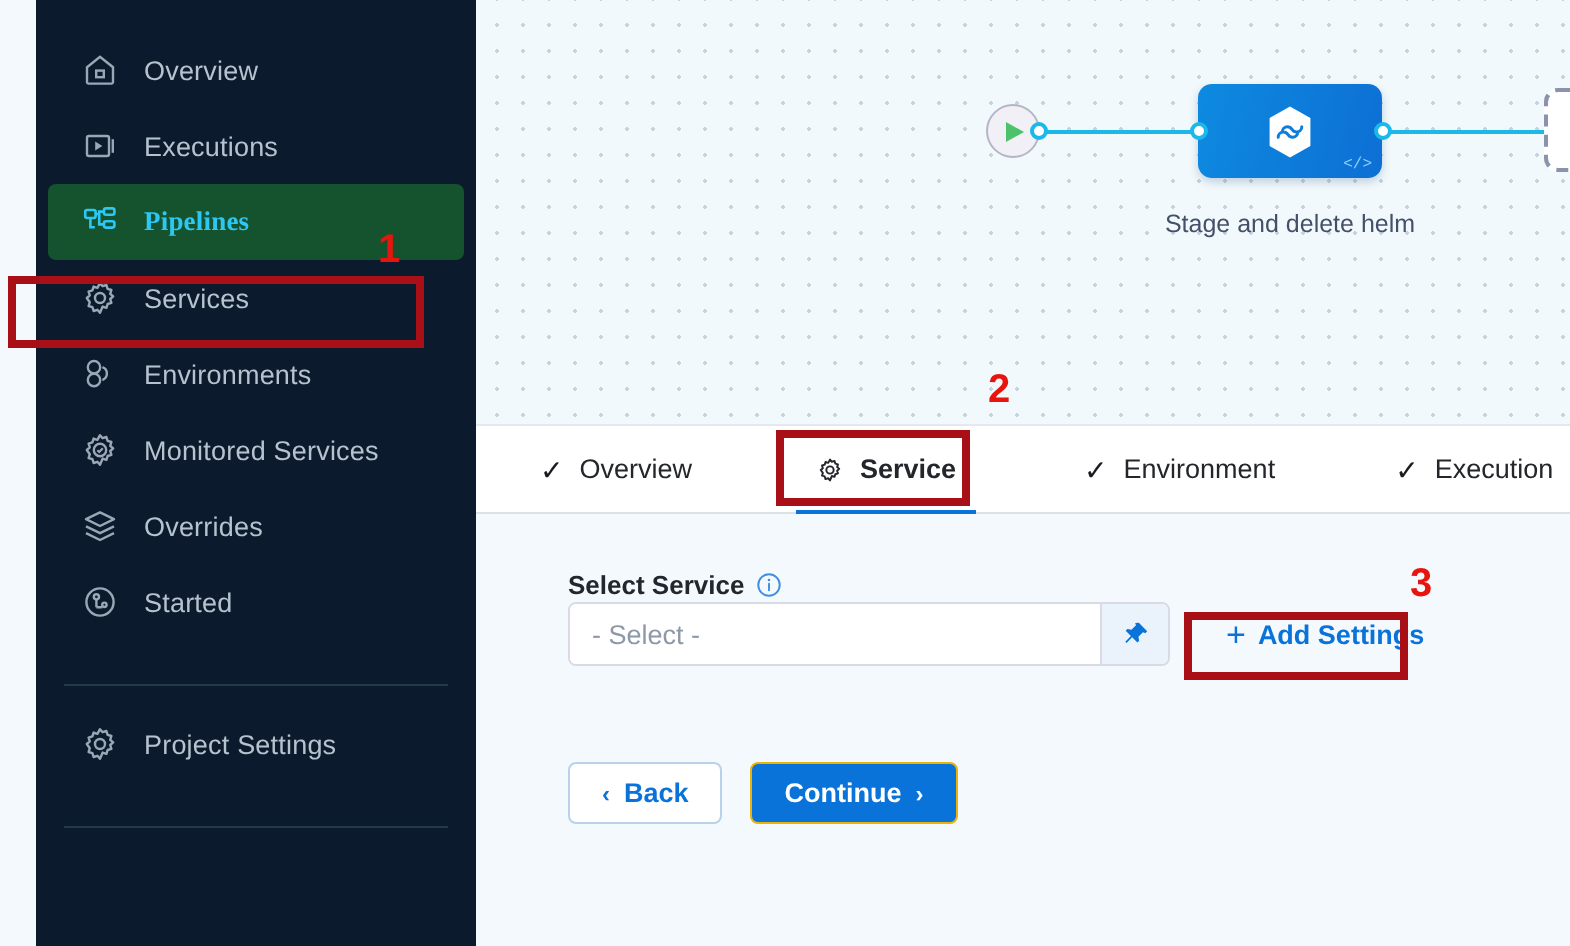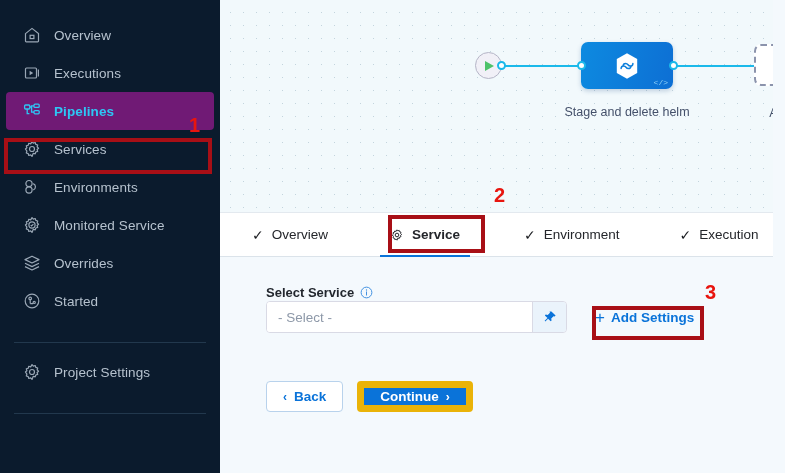--- a/index.html
+++ b/index.html
@@ -2,21 +2,21 @@
 <html><head>
 <meta charset="utf-8">
 <style>
   * { box-sizing: border-box; margin: 0; padding: 0; }
   html, body {
     width: 785px; height: 473px;
     font-family: "Liberation Sans", sans-serif;
     overflow: hidden;
     background: #f4f9fd;
   }
-  #app { position: relative; width: 643px; height: 473px; display: flex; }
+  #app { position: relative; width: 643px; height: 473px; display: flex; padding-left: 18px; }
 
   
   .sidebar {
     width: 220px; height: 473px;
     background: #0b1b2d;
     position: relative;
     flex: 0 0 220px;
     padding-top: 16px;
   }
   .nav-item {
@@ -27,21 +27,21 @@
     border-radius: 4px;
     cursor: pointer;
     gap: 12px;
   }
   .nav-item .nav-label {
     font-size: 13.5px;
     color: #b6c2ce;
     letter-spacing: .1px;
     white-space: nowrap;
   }
-  .nav-item.active { background: #701a75; }
+  .nav-item.active { background: #14532d; font-family: Liberation Serif, serif; }
   .nav-item.active .nav-label { color: #2dc7f5; font-weight: bold; }
   .nav-ico { width: 20px; height: 20px; flex: 0 0 20px; display: block; }
   .nav-ico svg { display: block; width: 20px; height: 20px; }
   .sb-divider {
     height: 1px; background: #22384d;
     margin: 10px 14px;
   }
 
   
   .main {
@@ -161,21 +161,21 @@
   }
   .add-service .plus { font-size: 17px; font-weight: 400; line-height: 1; }
 
   .btn-row { display: flex; gap: 14px; margin-top: 48px; }
   .btn {
     height: 31px; border-radius: 4px;
     display: flex; align-items: center; justify-content: center; gap: 7px;
     font-size: 13.5px; font-weight: bold; cursor: pointer; padding: 0 16px;
   }
   .btn-back { background: #fff; border: 1px solid #b8d2ec; color: #0a73d9; }
-  .btn-continue { background: #0a73d9; border: 7px solid #eab308; color: #fff; }
+  .btn-continue { background: #0a73d9; border: 1px solid #eab308; color: #fff; }
   .chev { font-size: 12px; font-weight: bold; }
 
   
   .anno-box {
     position: absolute; border: 4px solid #a80f16;
     pointer-events: none; z-index: 30;
   }
   .anno-num {
     position: absolute; color: #e8150f; font-size: 20px; font-weight: bold;
     z-index: 31; pointer-events: none; font-family: "Liberation Sans", sans-serif;
@@ -245,21 +245,21 @@
     </div>
 
     <div class="nav-item">
       <span class="nav-ico">
         <svg viewBox="0 0 20 20" fill="none" stroke="#9aa7b5" stroke-width="1.2">
           <circle cx="10" cy="10" r="3.1"></circle>
           <path d="M10 2.6l1.3 1.5 1.9-.6.6 1.9 1.9.6-.6 1.9 1.5 1.3-1.5 1.3.6 1.9-1.9.6-.6 1.9-1.9-.6L10 17.4l-1.3-1.5-1.9.6-.6-1.9-1.9-.6.6-1.9L3.4 10l1.5-1.3-.6-1.9 1.9-.6.6-1.9 1.9.6z" stroke-linejoin="round"></path>
           <path d="M8.7 10.1l.9.9 1.8-1.9" stroke-width="1.1"></path>
         </svg>
       </span>
-      <span class="nav-label">Monitored Service</span>
+      <span class="nav-label">Monitored Services</span>
     </div>
 
     <div class="nav-item">
       <span class="nav-ico">
         <svg viewBox="0 0 20 20" fill="none" stroke="#9aa7b5" stroke-width="1.2" stroke-linejoin="round">
           <path d="M10 3.2 3 6.6l7 3.4 7-3.4z"></path>
           <path d="M3 10.2l7 3.4 7-3.4"></path>
           <path d="M3 13.6l7 3.4 7-3.4"></path>
         </svg>
       </span>

